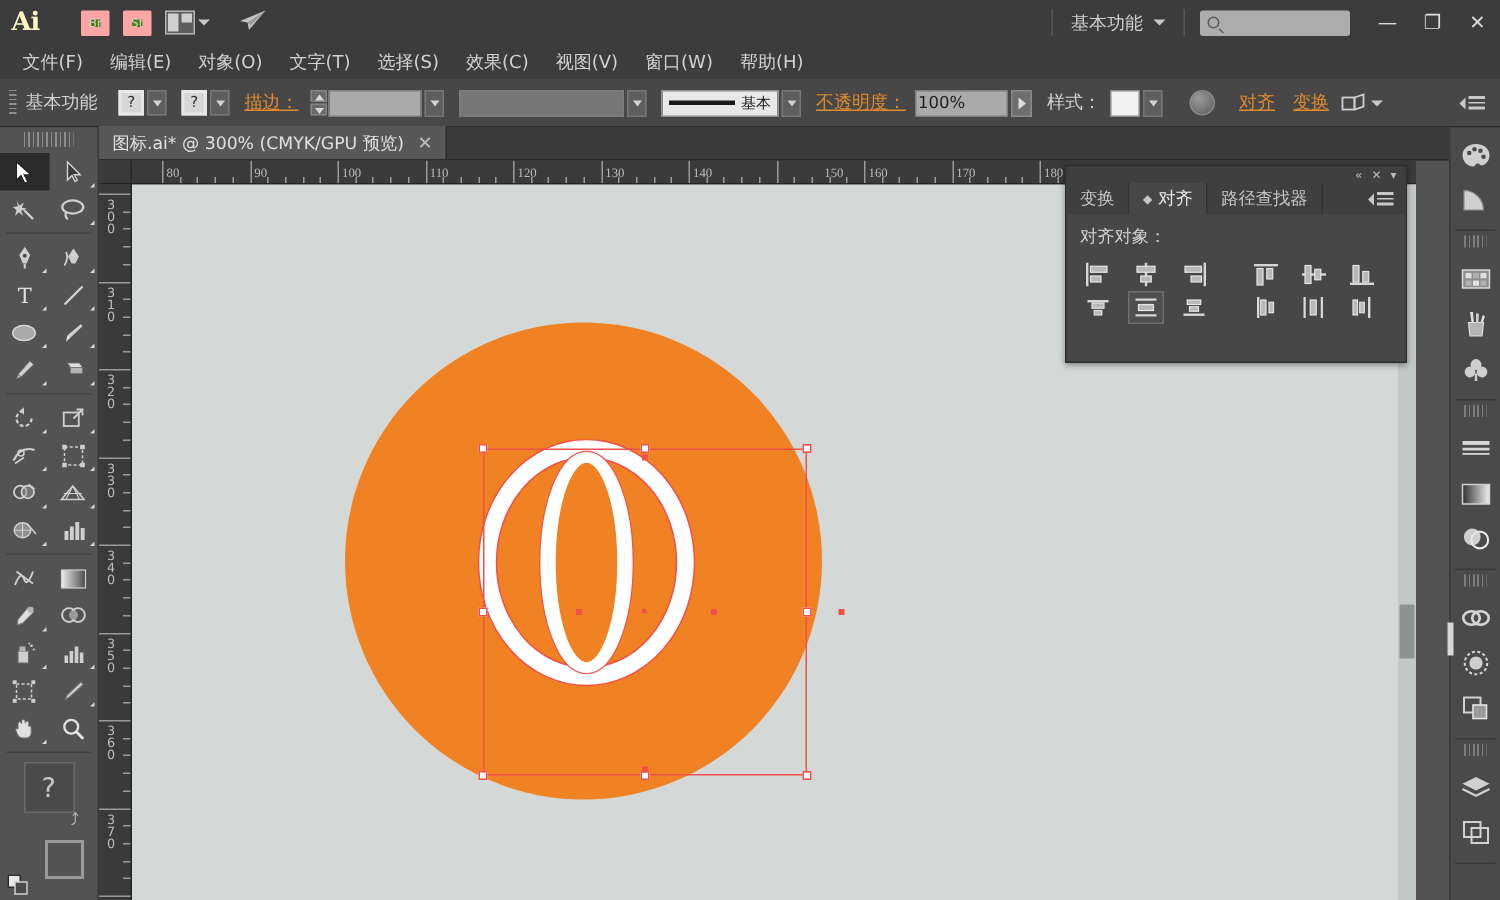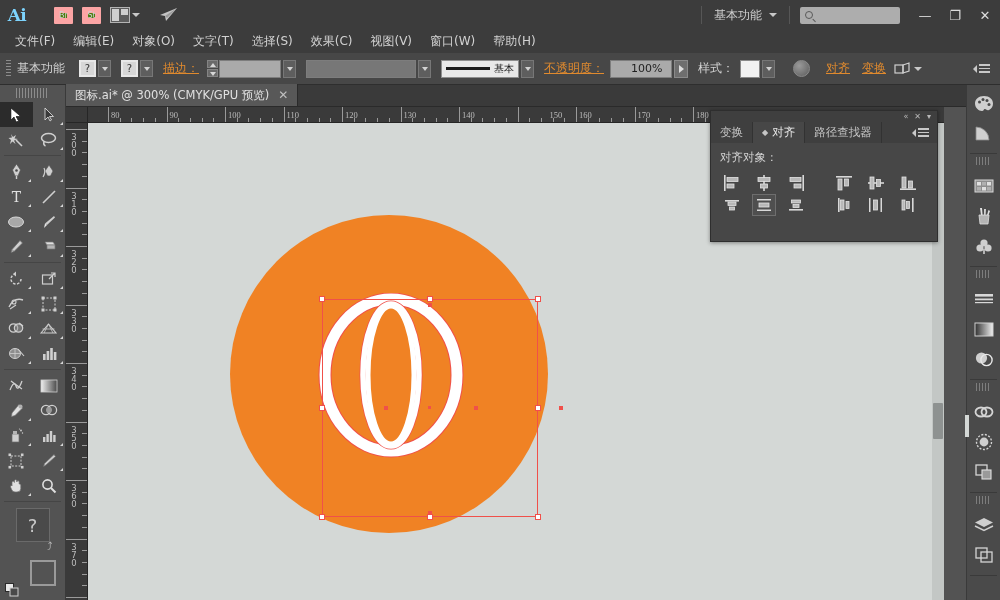--- a/index.html
+++ b/index.html
@@ -16,21 +16,21 @@
 
   
   .appbar {
     position: absolute; left: 0; top: 0; width: 1000px; height: 30px;
     background: #3c3c3c;
     display: flex; align-items: center;
   }
   .ai-logo {
     width: 34px; height: 30px;
     display: flex; align-items: center; justify-content: center;
-    color: #7dd3fc; font-weight: bold; font-size: 17px;
+    color: #fef9c3; font-weight: bold; font-size: 17px;
     font-family: "DejaVu Serif", "Liberation Serif", serif;
     letter-spacing: -0.5px;
   }
   .appbar-icons { display: flex; align-items: center; gap: 9px; margin-left: 20px; }
   .sq-icon {
     width: 19px; height: 17px; border: 6px solid #fca5a5; background: #4d7c0f;
     display: flex; align-items: center; justify-content: center;
     font-size: 8px; color: #cfcfcf; border-radius: 1px;
   }
   .arrange-icon { display: flex; align-items: center; gap: 2px; }
@@ -108,21 +108,21 @@
   }
   .field.dark { background: #777; }
   .stroke-preview {
     width: 78px; height: 18px; background: #e8e8e8; border: 1px solid #8e8e8e;
     display: flex; align-items: center; padding: 0 4px; gap: 4px;
   }
   .stroke-preview .line { flex: 1; height: 3px; background: #1a1a1a; }
   .stroke-preview .txt { font-size: 10px; color: #1a1a1a; }
   .opacity-field {
     width: 62px; height: 18px; background: #aaa; border: 1px solid #7d7d7d;
-    font-size: 11px; color: #1f1f1f; display: flex; align-items: center; padding-left: 20px;
+    font-size: 11px; color: #1f1f1f; display: flex; align-items: center; padding-left: 1px;
   }
   .play-btn { width: 14px; height: 18px; background: #6e6e6e; border: 1px solid #8a8a8a; display:flex;align-items:center;justify-content:center;margin-left:2px; }
   .play-btn i { width:0;height:0;border-top:4px solid transparent;border-bottom:4px solid transparent;border-left:5px solid #dcdcdc; }
   .style-swatch { width: 20px; height: 18px; background: #f2f2f2; border: 1px solid #8a8a8a; }
   .globe {
     width: 17px; height: 17px; border-radius: 50%;
     background: radial-gradient(circle at 35% 32%, #9a9a9a, #5c5c5c);
     border: 1px solid #8a8a8a;
   }
   .shape-icon { width: 16px; height: 14px; position: relative; }

